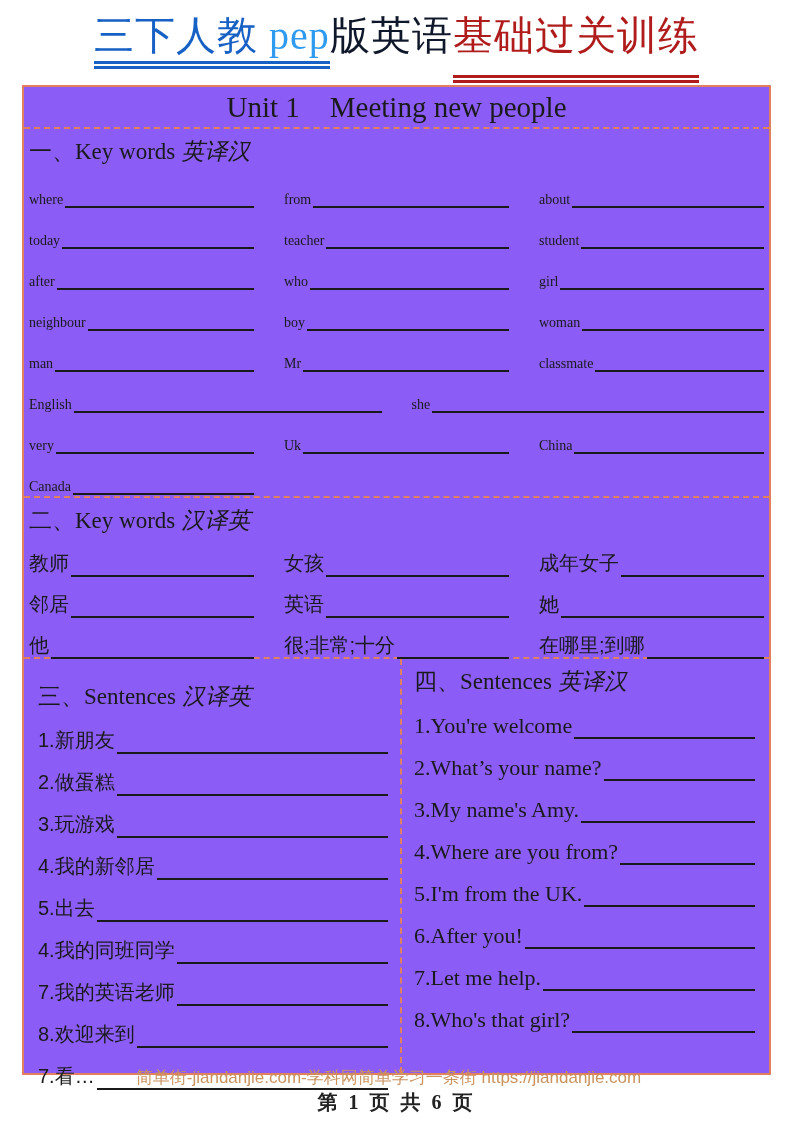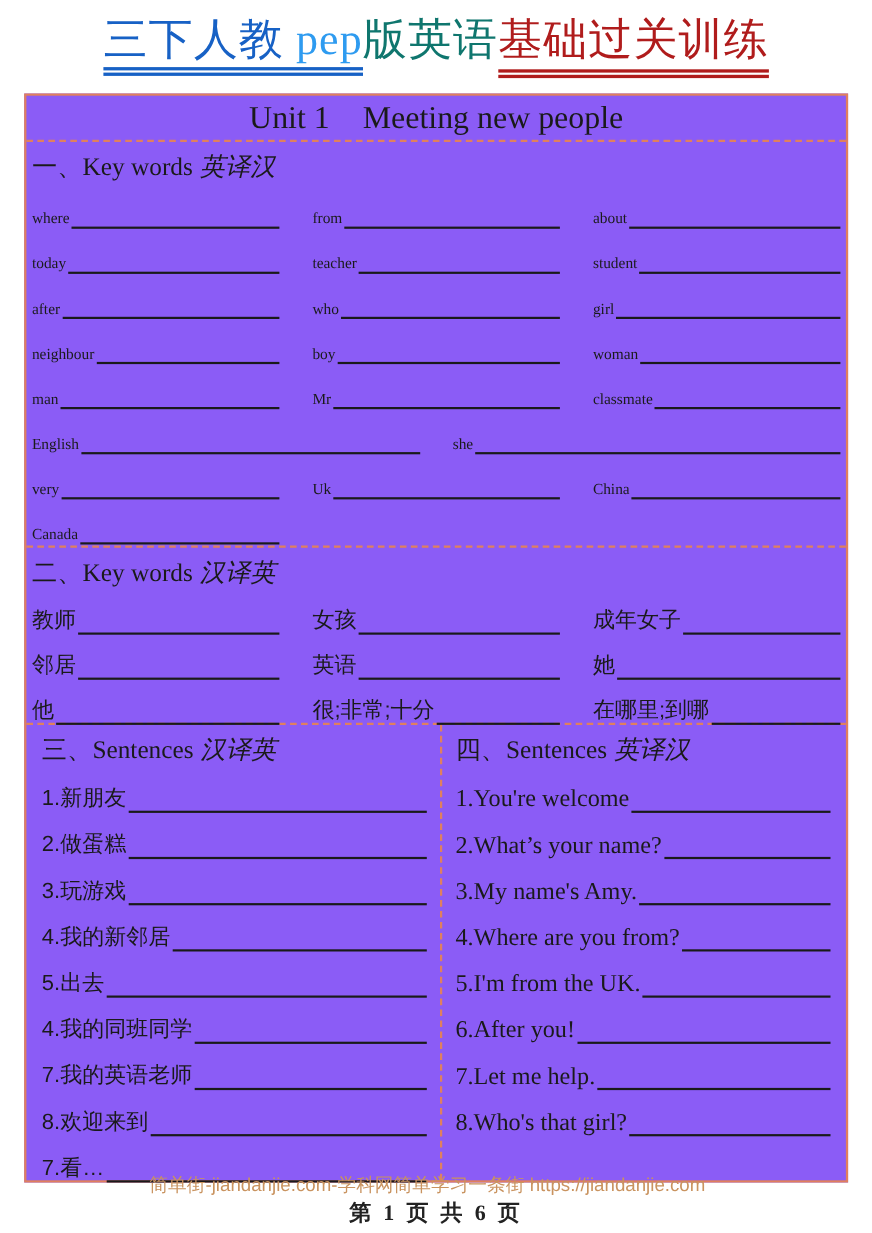--- a/index.html
+++ b/index.html
@@ -27,24 +27,24 @@
     font-size:40px;
     letter-spacing:1px;
     white-space:nowrap;
   }
   .t-underline-blue{
     border-bottom:8px double var(--title-blue);
     padding-bottom:3px;
   }
   .t-blue{color:var(--title-blue);}
   .t-pep{color:var(--title-blue-light);}
-  .t-black{color:#0f766e;}
+  .t-black{color:#0f172a;}
   .t-underline-red{
     border-bottom:8px double var(--title-red);
-    padding-bottom:5px;
+    padding-bottom:17px;
   }
   .t-red{color:var(--title-red);}
   
   .box{
     position:absolute;left:22px;right:22px;top:85px;bottom:46px;
     border:2px solid var(--accent);
     display:flex;flex-direction:column;
     background:#8b5cf6;
   }
   .unit-header{
@@ -78,21 +78,21 @@
     height:6px;
     border-bottom:2px solid var(--ink);
     margin-left:2px;
   }
   .wcell.spacer{visibility:hidden;}
   
   .bottom{flex:1 1 auto;display:flex;min-height:0;}
   .col-left{
     width:378px;flex:0 0 378px;
     border-right:2px dashed var(--accent);
-    padding:0 12px 0 14px;
+    padding:15px 12px 0 14px;
   }
   .col-right{flex:1 1 auto;padding:0 14px 0 12px;min-width:0;}
   .srow{display:flex;align-items:flex-end;height:28px;margin-top:14px;}
   .slabel{white-space:nowrap;}
   .s-en{font-size:22px;font-family:"Liberation Serif","DejaVu Serif",serif;}
   
   .watermark{
     position:absolute;top:1066px;left:0;right:16px;
     text-align:center;
     font-size:17px;

